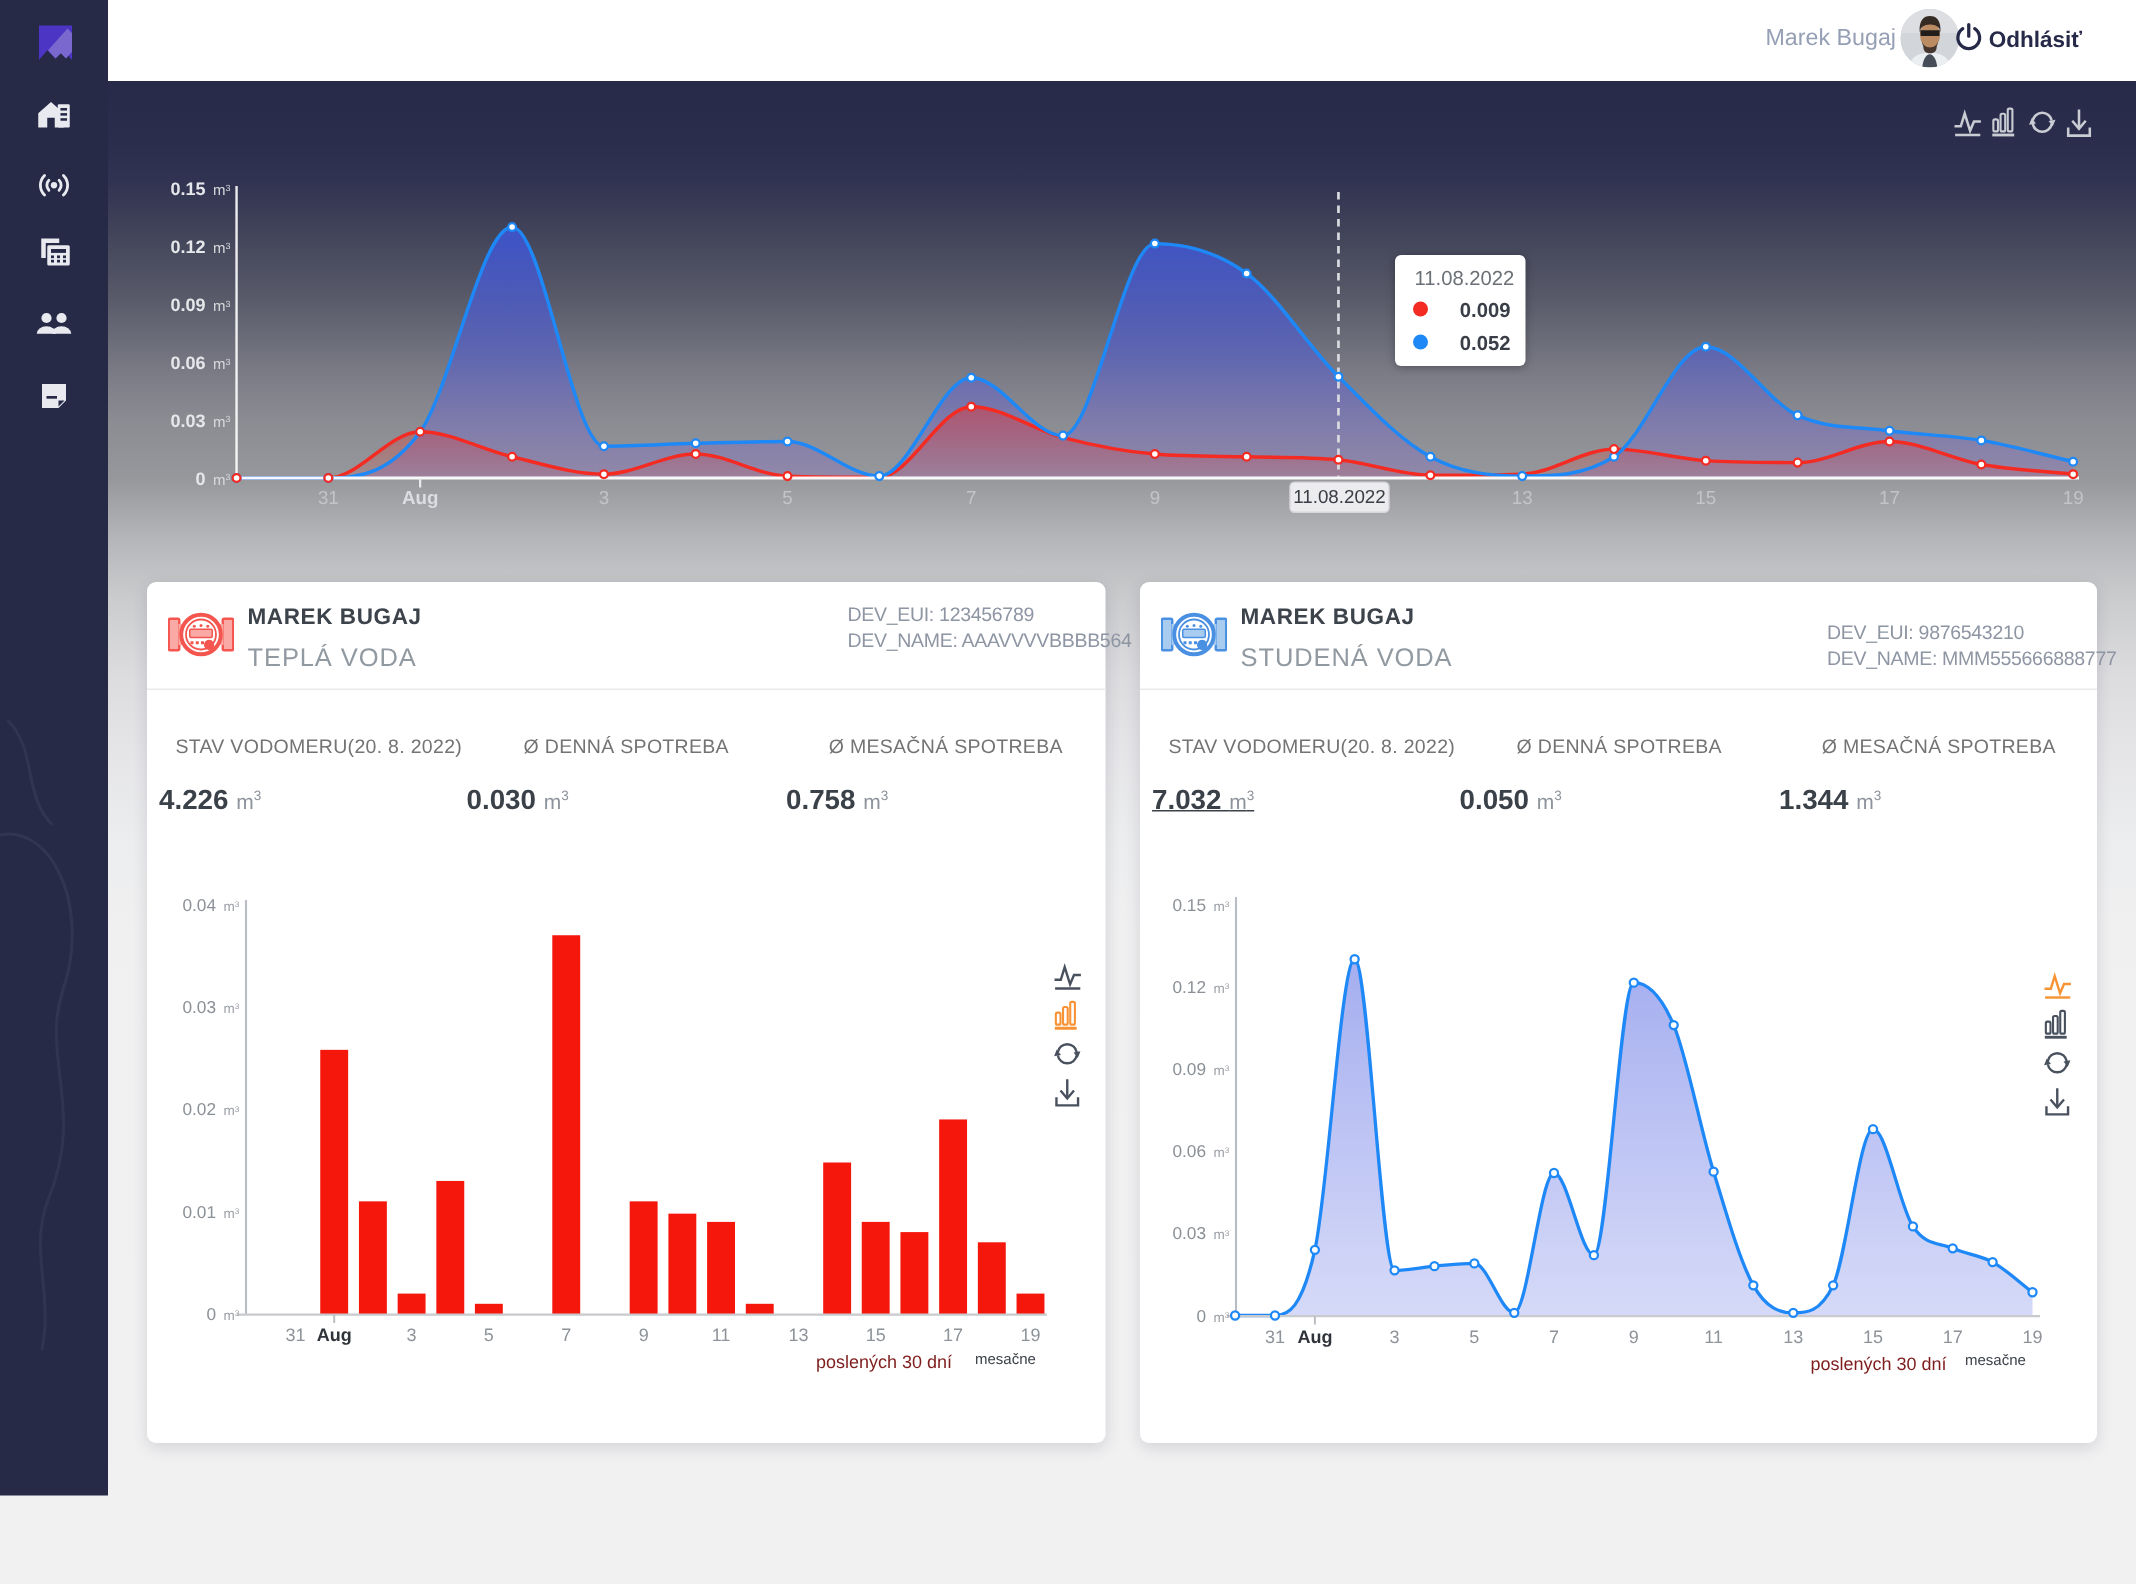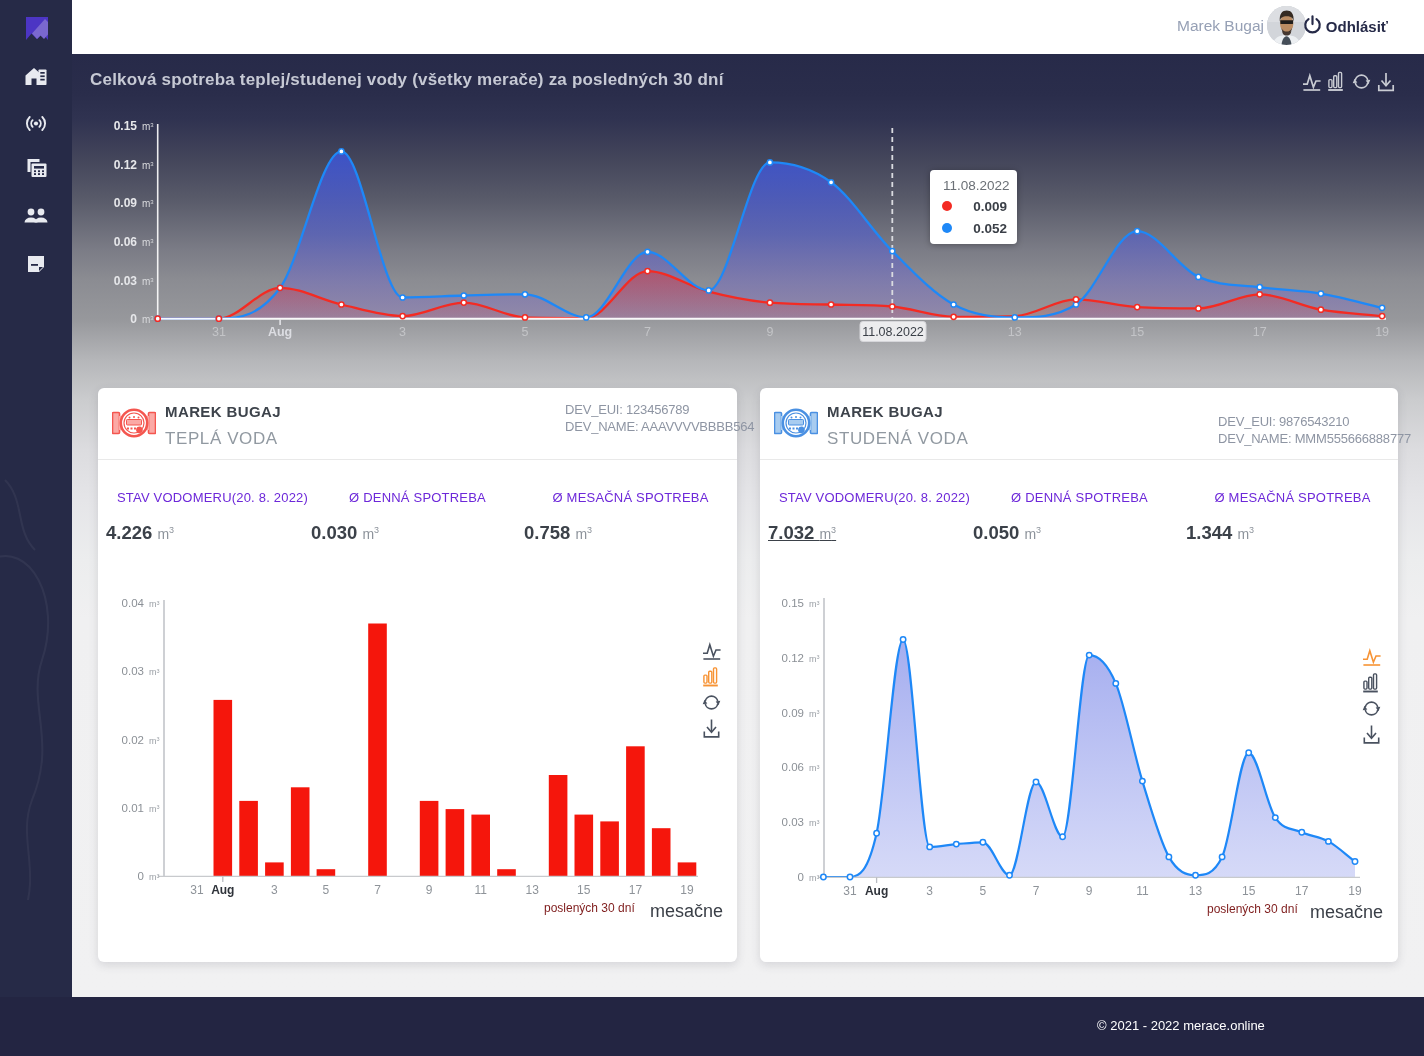--- a/index.html
+++ b/index.html
@@ -26,34 +26,33 @@
 .cxlabB { font-size:12px; fill:#2f333a; font-weight:bold; }
 .card { position:absolute; top:388px; width:639px; height:574px; background:#fff; border-radius:6px; box-shadow:0 3px 10px rgba(60,60,80,0.16); }
 #card1 { left:98px; }
 #card2 { left:760px; width:638px; }
 .cicon { position:absolute; left:14px; top:18px; }
 .cname { position:absolute; left:67px; top:15px; font-size:15px; font-weight:bold; color:#3d434b; letter-spacing:0.4px; }
 .ctype { position:absolute; left:67px; top:41px; font-size:17px; color:#9199a1; letter-spacing:0.6px; }
 .cdev { position:absolute; left:467px; top:14px; font-size:13px; letter-spacing:-0.2px; color:#8e95a3; line-height:16.5px; white-space:nowrap; }
 #card2 .cdev { left:458px;margin-top:12px; }
 .cdivider { position:absolute; left:0; top:71px; width:100%; height:1px; background:#e9e9e9; }
-.statlbl { position:absolute; top:102px; width:213px; text-align:center; font-size:13px; color:#6d28d9; letter-spacing:0.2px; }
+.statlbl { position:absolute; top:102px; width:213px; text-align:center; font-size:13px; color:#737373; letter-spacing:0.2px; }
 .statval { position:absolute; top:134px; width:213px; text-align:left; font-size:18.5px; font-weight:bold; color:#3b4149; }
 .statval span { font-weight:normal; font-size:14px; color:#8d939b; }
 .statval sup { font-size:9px; }
 #footer { position:absolute; left:0; top:997px; width:1424px; height:59px; background:#232542; }
 #footer div { position:absolute; left:1097px; top:21px; font-size:13px; color:#ffffff; }
 .togg30 { position:absolute; font-size:12px; color:#7f1d1d; }
-.toggm { position:absolute; font-size:18px; color:#3a3f47; }
+.toggm { position:absolute; font-size:10px; color:#3a3f47; }
 </style>
 </head>
 <body>
 <div id="page">
   <div id="main">
-    <div id="mtitle">Celková spotreba teplej/studenej vody (všetky merače) za posledných 30 dní</div>
     <svg width="1352" height="400" viewBox="72 54 1352 400" style="position:absolute;left:0;top:0;">
 <defs>
 <linearGradient id="gb" x1="0" y1="0" x2="0" y2="1">
   <stop offset="0" stop-color="#3c55d6" stop-opacity="0.88"></stop>
   <stop offset="0.5" stop-color="#5560c8" stop-opacity="0.68"></stop>
   <stop offset="1" stop-color="#8a74bd" stop-opacity="0.40"></stop>
 </linearGradient>
 <linearGradient id="gr" x1="0" y1="0" x2="0" y2="1">
   <stop offset="0" stop-color="#ef2e26" stop-opacity="0.45"></stop>
   <stop offset="1" stop-color="#ef2e26" stop-opacity="0.10"></stop>
@@ -455,16 +454,13 @@
           <g stroke="#49515f" fill="none">
             <line x1="611.5" y1="337.5" x2="611.5" y2="349.7"></line>
             <path d="M607.0 345.0 l4.5 5.3 4.5 -5.3"></path>
             <path d="M604.3 349.5 v5.4 h14.4 v-5.4"></path>
           </g>
         </g>
 </svg>
     <div class="togg30" style="left:447px; top:514px;">poslených 30 dní</div>
     <div class="toggm" style="left:550px; top:514px;">mesačne</div>
   </div>
-  <div id="footer">
-      <div>© 2021 - 2022 merace.online</div>
-    </div>
 </div>
 
 </body></html>

